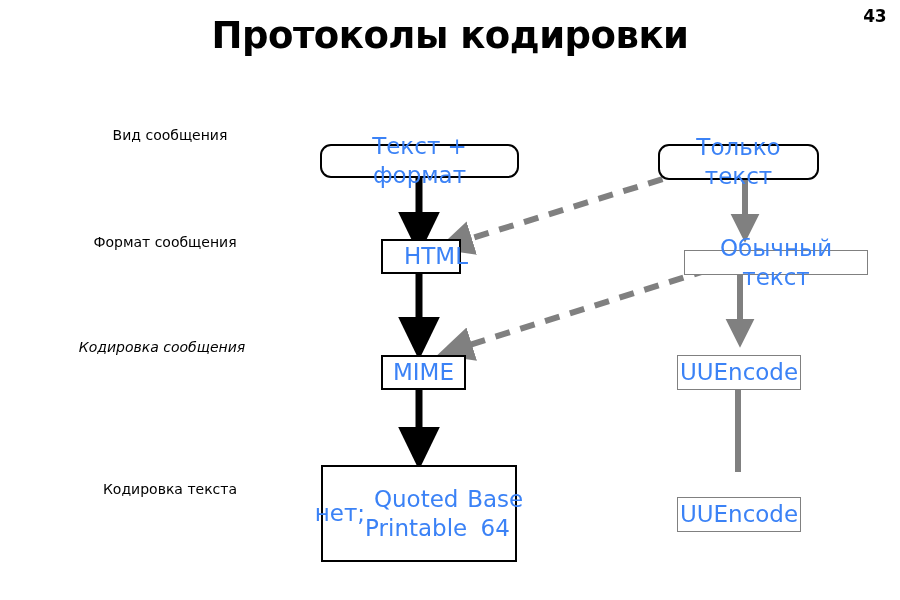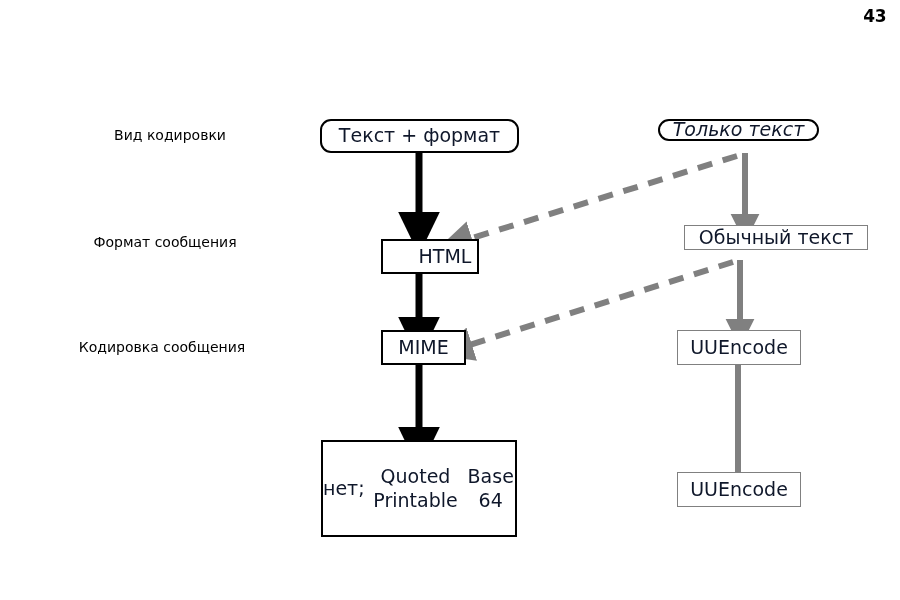--- a/index.html
+++ b/index.html
@@ -45,45 +45,46 @@
   .row-label {
     position: absolute;
     width: 300px;
     text-align: center;
     font-size: 14px;
     color: #000;
     white-space: nowrap;
   }
   .row-label.r0 { left: 20px; top: 127px; }
   .row-label.r1 { left: 15px; top: 234px; }
-  .row-label.r2 { left: 12px; top: 339px; }
+  .row-label.r2 { left: 12px; top: 339px; font-style: italic; }
   .row-label.r3 { left: 20px; top: 481px; }
 
   
   .node {
     position: absolute;
     box-sizing: border-box;
     display: flex;
     align-items: center;
     justify-content: center;
     text-align: center;
     background: #ffffff;
-    font-size: 19px;
+    font-size: 23px;
     line-height: 1.25;
-    color: #0f172a;
+    color: #3b82f6;
     z-index: 3;
+    margin-top: 25px;
   }
   .node.rounded { border-radius: 11px; }
   .node.black  { border: 2px solid #000000; }
   .node.gray   { border: 1.6px solid #808080; }
 
   
   #n-text-format   { left: 320px; top: 119px; width: 199px; height: 34px; }
-  #n-only-text     { left: 658px; top: 119px; width: 161px; height: 22px; font-style: italic; }
-  #n-html          { left: 381px; top: 239px; width: 98px;  height: 35px; padding-left: 30px; }
+  #n-only-text     { left: 658px; top: 119px; width: 161px; height: 36px; }
+  #n-html          { left: 381px; top: 214px; width: 80px;  height: 35px; padding-left: 30px; }
   #n-plain-text    { left: 684px; top: 225px; width: 184px; height: 25px; }
   #n-mime          { left: 381px; top: 330px; width: 85px;  height: 35px; }
   #n-uuencode-1    { left: 677px; top: 330px; width: 124px; height: 35px; }
   #n-qp            { left: 321px; top: 440px; width: 196px; height: 97px; flex-direction: row; }
   #n-uuencode-2    { left: 677px; top: 472px; width: 124px; height: 35px; }
 
   #n-qp .line { display: block; }
 
   
   #connectors {
@@ -95,20 +96,21 @@
     pointer-events: none;
   }
 </style>
 </head>
 <body>
 
 <div id="slide">
 
   <div id="slide-number">43</div>
 
+  <div id="slide-title">Протоколы кодировки</div>
 
   <svg id="connectors" viewBox="0 0 900 600" width="900" height="600" xmlns="http://www.w3.org/2000/svg">
     <defs>
       <marker id="arrow-black" markerWidth="7" markerHeight="7" refX="1.2" refY="3.3" orient="auto" markerUnits="strokeWidth">
         <path d="M0,0.3 L6.2,3.3 L0,6.3 z" fill="#000000"></path>
       </marker>
       <marker id="arrow-gray" markerWidth="5.2" markerHeight="5.2" refX="1.0" refY="2.6" orient="auto" markerUnits="strokeWidth">
         <path d="M0,0.2 L4.8,2.6 L0,5.0 z" fill="#808080"></path>
       </marker>
       <marker id="arrow-gray-dash" markerWidth="6.5" markerHeight="6.5" refX="1.0" refY="3.1" orient="auto" markerUnits="strokeWidth">
@@ -126,23 +128,24 @@
 
     <line x1="740" y1="260" x2="740" y2="325" stroke="#808080" stroke-width="6" marker-end="url(#arrow-gray)"></line>
 
     <line x1="738" y1="365" x2="738" y2="472" stroke="#808080" stroke-width="6"></line>
 
     <line x1="737" y1="156" x2="466" y2="240" stroke="#808080" stroke-width="6" stroke-dasharray="15,11" marker-end="url(#arrow-gray-dash)"></line>
 
     <line x1="733" y1="262" x2="466" y2="346" stroke="#808080" stroke-width="6" stroke-dasharray="15,11" marker-end="url(#arrow-gray-dash)"></line>
   </svg>
 
-  <div class="row-label r0">Вид кодировки</div>
+  <div class="row-label r0">Вид сообщения</div>
   <div class="row-label r1">Формат сообщения</div>
   <div class="row-label r2">Кодировка сообщения</div>
+  <div class="row-label r3">Кодировка текста</div>
 
   <div class="node rounded black" id="n-text-format">Текст + формат</div>
 
   <div class="node rounded black" id="n-only-text">Только текст</div>
 
   <div class="node black" id="n-html">HTML</div>
 
   <div class="node gray" id="n-plain-text">Обычный текст</div>
 
   <div class="node black" id="n-mime">MIME</div>

